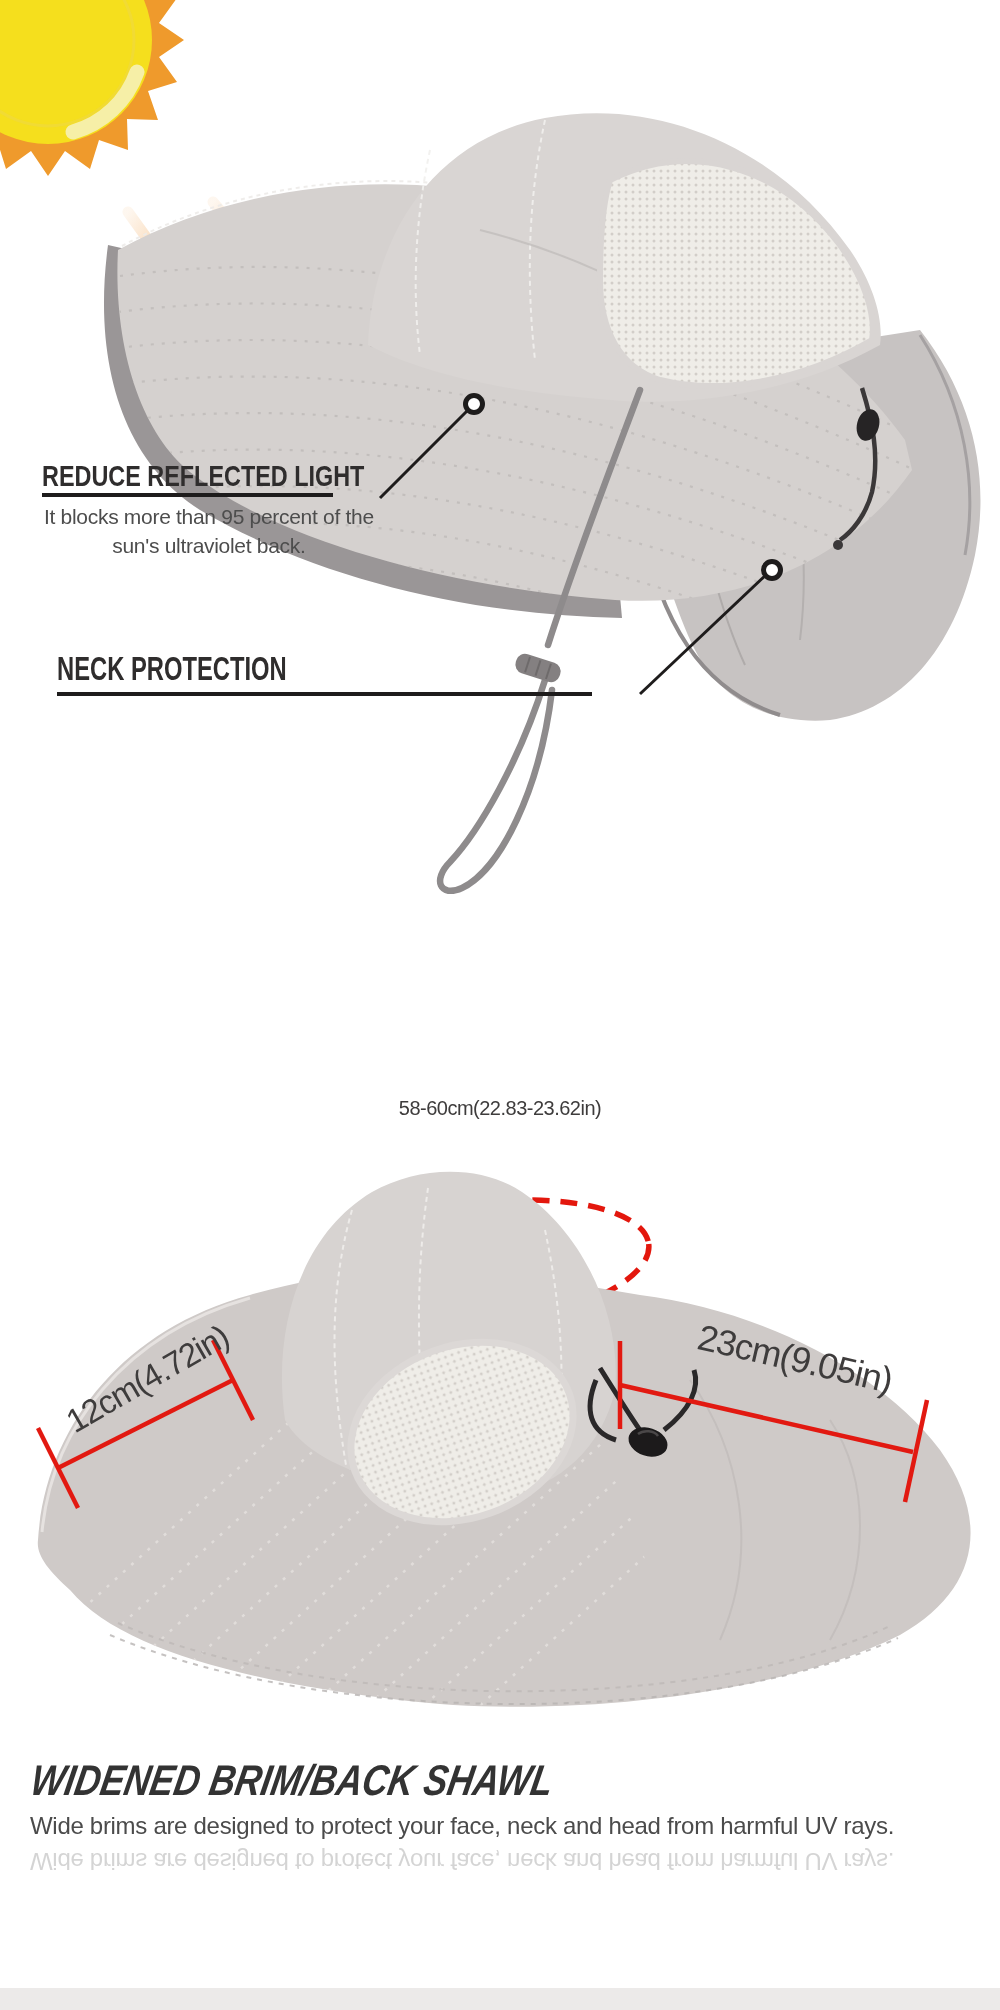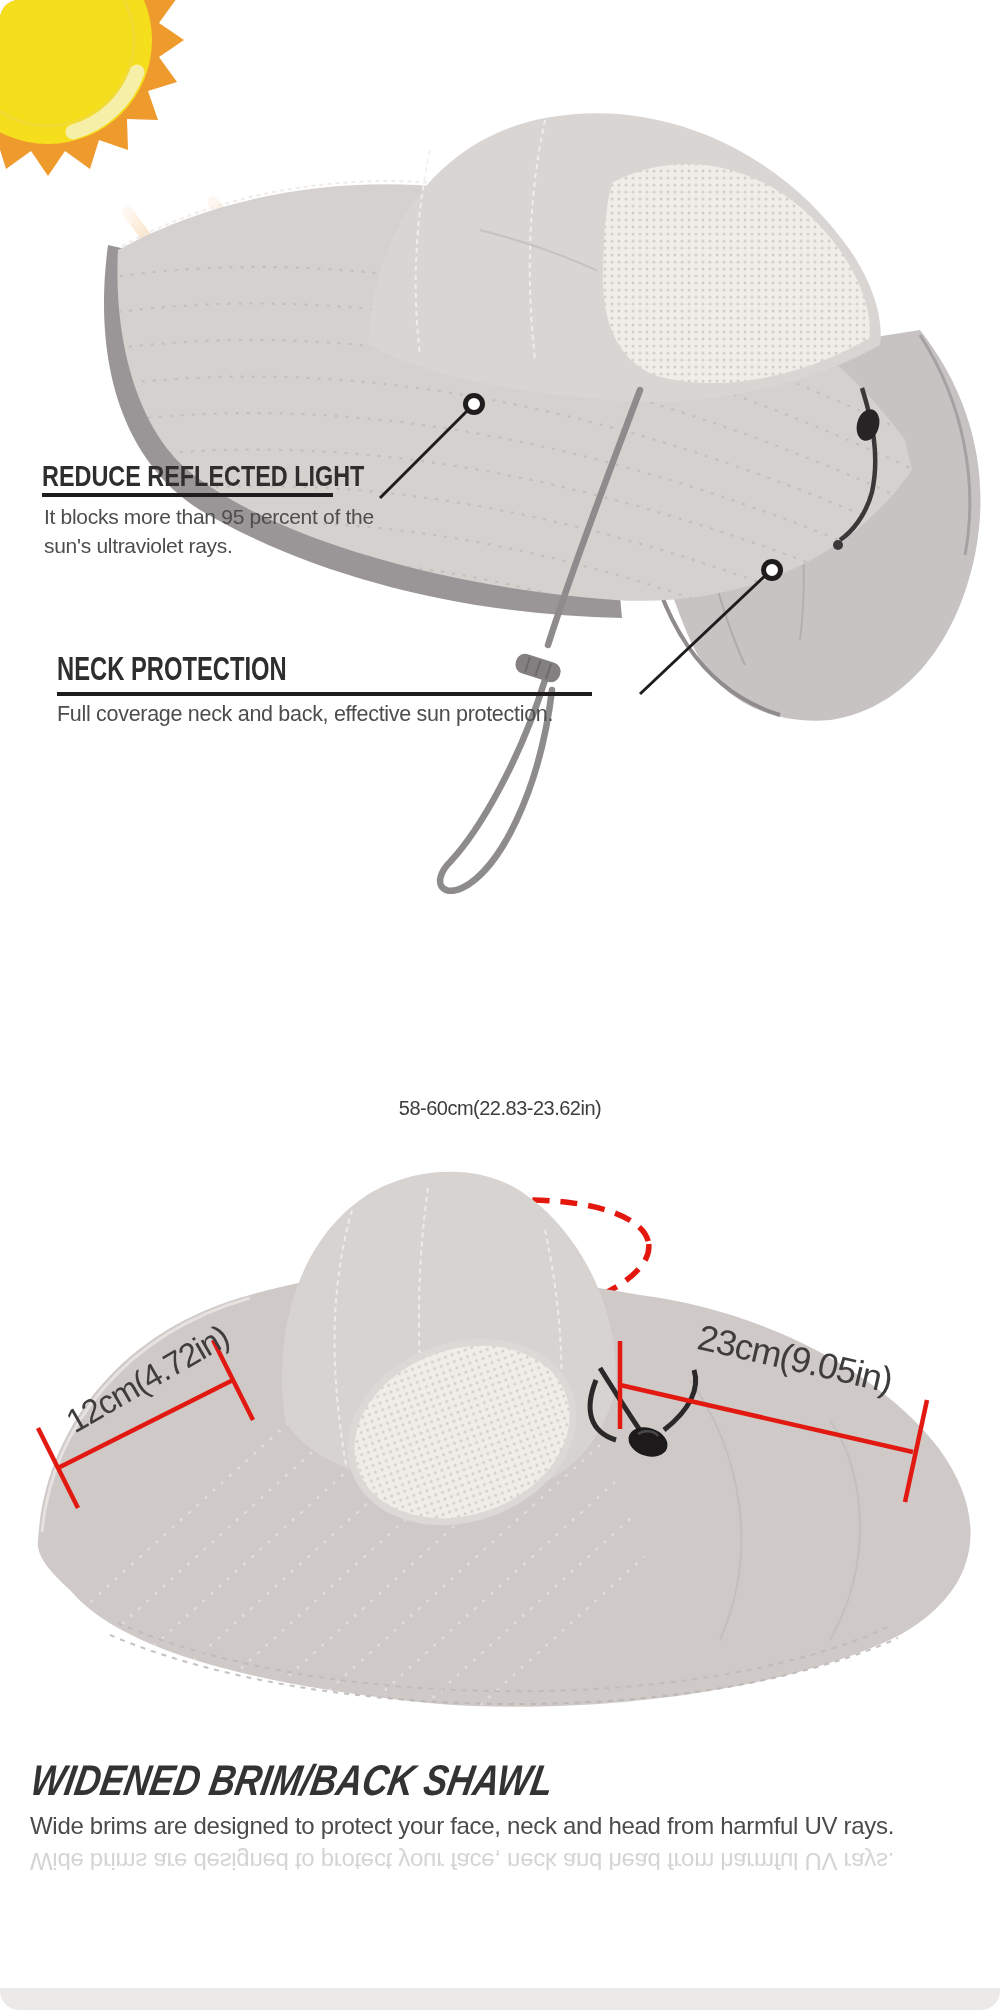--- a/index.html
+++ b/index.html
@@ -1,22 +1,22 @@
 <!DOCTYPE html>
 <html><head>
 <meta charset="utf-8">
 <style>
   html,body{margin:0;padding:0;background:#fff;}
   .canvas{position:relative;width:1000px;height:2010px;background:#ffffff;overflow:hidden;
-          font-family:"Liberation Sans",sans-serif;border-radius:19px;}
+          font-family:"Liberation Sans",sans-serif;}
   .abs{position:absolute;}
   svg{display:block;}
   .callout-title{font-weight:bold;color:#2f2d2d;transform-origin:left top;white-space:nowrap;line-height:1.05;}
   .callout-underline{background:#1e1c1c;height:4px;}
-  .body-text{color:#4d4d4d;white-space:nowrap;}
+  .body-text{color:#4d4d4d;white-space:nowrap;text-align:center;}
   .measure-label{color:#3e3c3c;white-space:nowrap;text-align:center;}
   .t1{left:42px;top:460px;font-size:30px;transform:scaleX(0.78);}
   .u1{left:42px;top:493px;width:291px;}
   .d1{left:44px;top:502px;font-size:21px;line-height:29px;letter-spacing:-0.3px;}
   .t2{left:57px;top:652px;font-size:33px;transform:scaleX(0.72);}
   .u2{left:57px;top:692px;width:535px;}
   .d2{left:57px;top:702px;font-size:21.5px;letter-spacing:-0.3px;}
   .headsize{left:260px;top:1097px;width:480px;font-size:20px;letter-spacing:-0.5px;}
   .lbl12{left:40px;top:1360px;width:215px;font-size:33px;letter-spacing:-1px;transform:rotate(-30deg);}
   .lbl23{left:635px;top:1338px;width:320px;font-size:36px;letter-spacing:-1px;transform:rotate(13deg);}
@@ -124,26 +124,25 @@
       <circle cx="474" cy="404" r="8.5" fill="#ffffff" stroke="#1e1c1c" stroke-width="5"></circle>
       <line x1="640" y1="694" x2="769" y2="572" stroke="#1e1c1c" stroke-width="3"></line>
       <circle cx="772" cy="570" r="8.5" fill="#ffffff" stroke="#1e1c1c" stroke-width="5"></circle>
     </g>
   </svg>
 
   <div class="abs callout-title t1">REDUCE REFLECTED LIGHT</div>
   <div class="abs callout-underline u1"></div>
   <div class="abs body-text d1">
     <div>It blocks more than 95 percent of the</div>
-    <div>sun's ultraviolet rays.</div>
+    <div>sun's ultraviolet back.</div>
   </div>
 
   <div class="abs callout-title t2">NECK PROTECTION</div>
   <div class="abs callout-underline u2"></div>
-  <div class="abs body-text d2">Full coverage neck and back, effective sun protection.</div>
 
   <div class="abs measure-label headsize">58-60cm(22.83-23.62in)</div>
 
   <svg class="abs" style="left:0;top:1080px" width="1000" height="660" viewBox="0 0 1000 660">
     <defs>
       <pattern id="meshdots2" width="7" height="7" patternUnits="userSpaceOnUse">
         <circle cx="3" cy="3" r="1.5" fill="#d2cec9"></circle>
       </pattern>
       <clipPath id="leftlobe">
         <path d="M38,460 C45,350 120,250 250,215 C330,192 420,182 480,188 L560,230 L700,640 L400,620 C250,602 120,570 70,510 C48,490 36,475 38,460 Z"></path>

